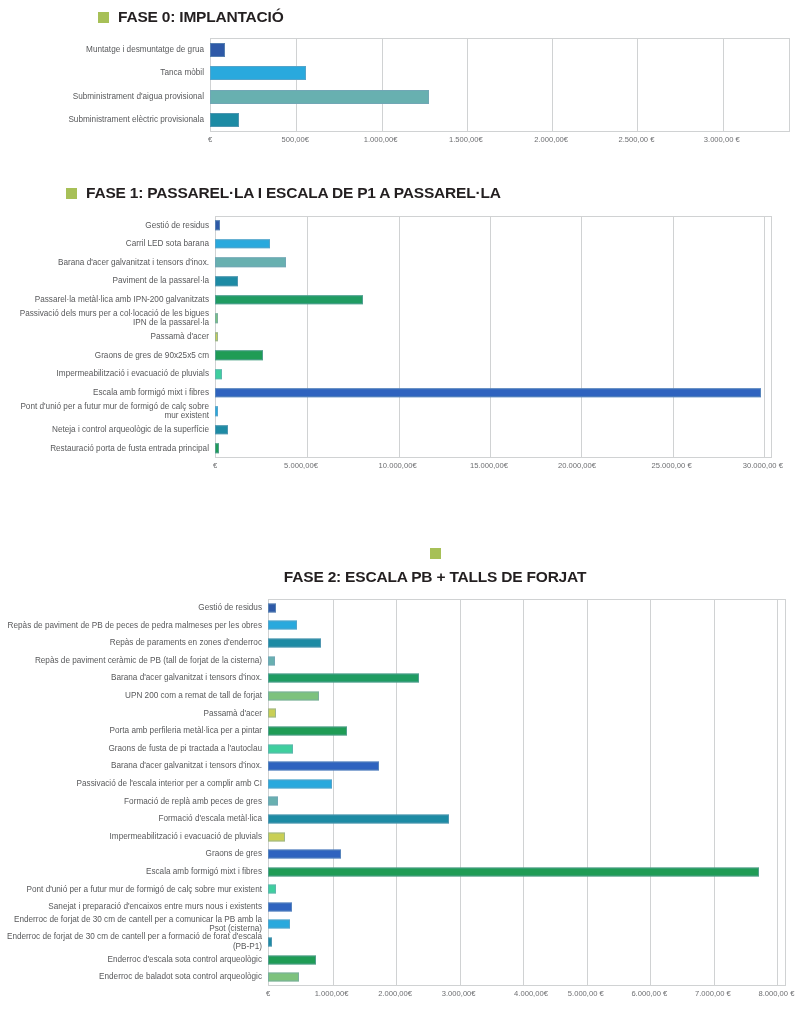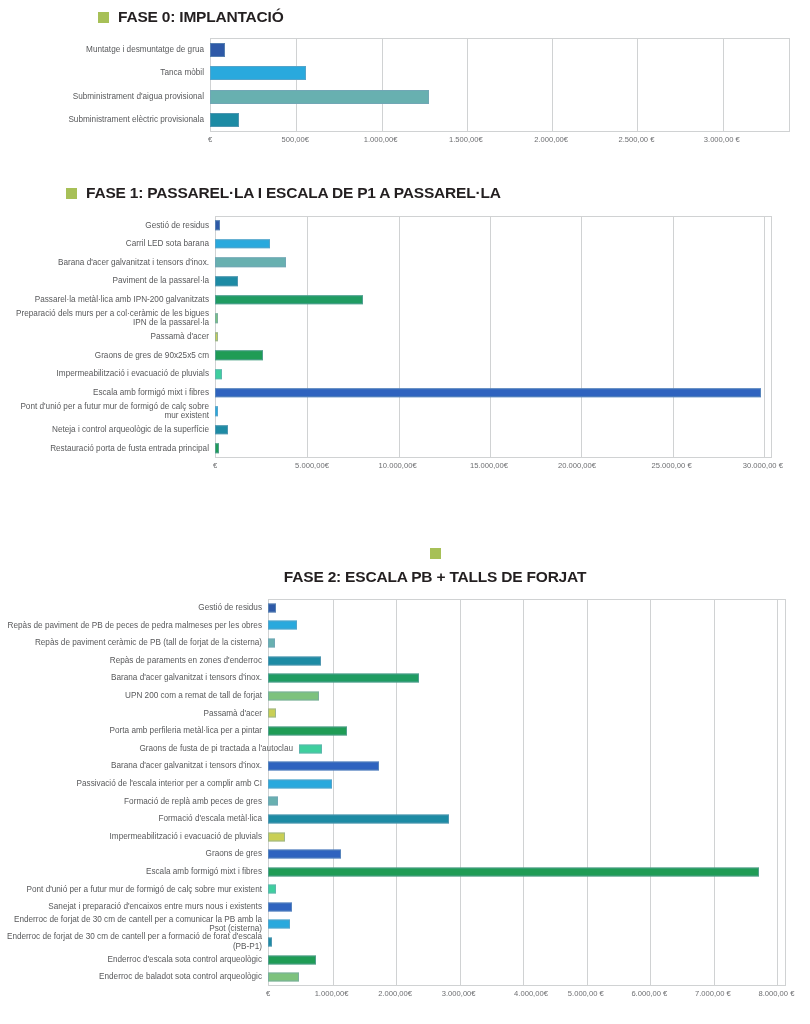--- a/index.html
+++ b/index.html
@@ -230,21 +230,21 @@
               <div class="bar" style="width: 4.09836%; background: rgb(29, 139, 164); height: 9.5px;"></div>
             </div>
           </div>
           <div class="row">
             <div class="row-label" style="color: rgb(88, 89, 91);">Passarel·la metàl·lica amb IPN-200 galvanitzats</div>
             <div class="row-track">
               <div class="bar" style="width: 26.5574%; background: rgb(31, 156, 98); height: 9.5px;"></div>
             </div>
           </div>
           <div class="row">
-            <div class="row-label" style="color: rgb(88, 89, 91);">Preparació dels murs per a col·ceràmic de les bigues
+            <div class="row-label" style="color: rgb(88, 89, 91);">Passivació dels murs per a col·locació de les bigues
 IPN de la passarel·la</div>
             <div class="row-track">
               <div class="bar" style="width: 0.42623%; background: rgb(125, 194, 125); height: 9.5px; min-width: 3px;"></div>
             </div>
           </div>
           <div class="row">
             <div class="row-label" style="color: rgb(88, 89, 91);">Passamà d'acer</div>
             <div class="row-track">
               <div class="bar" style="width: 0.52459%; background: rgb(201, 207, 85); height: 9.5px; min-width: 3px;"></div>
             </div>
@@ -282,21 +282,21 @@
           </div>
           <div class="row">
             <div class="row-label" style="color: rgb(88, 89, 91);">Restauració porta de fusta entrada principal</div>
             <div class="row-track">
               <div class="bar" style="width: 0.754098%; background: rgb(31, 156, 85); height: 9.5px; min-width: 3px;"></div>
             </div>
           </div>
         </div>
       <div class="axis" style="left: 215px; width: 557px; top: 244.719px;">
           <span class="tick" style="left: 0px; color: rgb(109, 110, 113);">€</span>
-          <span class="tick" style="left: 97px; color: rgb(109, 110, 113);">5.000,00€</span>
+          <span class="tick" style="left: 86px; color: rgb(109, 110, 113);">5.000,00€</span>
           <span class="tick" style="left: 182.623px; color: rgb(109, 110, 113);">10.000,00€</span>
           <span class="tick" style="left: 273.934px; color: rgb(109, 110, 113);">15.000,00€</span>
           <span class="tick" style="left: 362px; color: rgb(109, 110, 113);">20.000,00€</span>
           <span class="tick" style="left: 456.557px; color: rgb(109, 110, 113);">25.000,00 €</span>
           <span class="tick" style="left: 547.869px; color: rgb(109, 110, 113);">30.000,00 €</span>
         </div>
     </div>
   </div>
 
   <div class="section" id="sec2">
@@ -322,32 +322,32 @@
               <div class="bar" style="width: 1.59509%; background: rgb(46, 89, 167); height: 9px;"></div>
             </div>
           </div>
           <div class="row">
             <div class="row-label" style="color: rgb(88, 89, 91);">Repàs de paviment de PB de peces de pedra malmeses per les obres</div>
             <div class="row-track">
               <div class="bar" style="width: 5.58282%; background: rgb(41, 169, 221); height: 9px;"></div>
             </div>
           </div>
           <div class="row">
+            <div class="row-label" style="color: rgb(88, 89, 91);">Repàs de paraments en zones d'enderroc</div>
+            <div class="row-track">
+              <div class="bar" style="width: 10.184%; background: rgb(29, 139, 164); height: 9px;"></div>
+            </div>
+          </div>
+          <div class="row">
             <div class="row-label" style="color: rgb(88, 89, 91);">Repàs de paviment ceràmic de PB (tall de forjat de la cisterna)</div>
             <div class="row-track">
               <div class="bar" style="width: 1.34969%; background: rgb(104, 176, 176); height: 9px;"></div>
             </div>
           </div>
           <div class="row">
-            <div class="row-label" style="color: rgb(88, 89, 91);">Repàs de paraments en zones d'enderroc</div>
-            <div class="row-track">
-              <div class="bar" style="width: 10.184%; background: rgb(29, 139, 164); height: 9px;"></div>
-            </div>
-          </div>
-          <div class="row">
             <div class="row-label" style="color: rgb(88, 89, 91);">Barana d'acer galvanitzat i tensors d'inox.</div>
             <div class="row-track">
               <div class="bar" style="width: 29.2025%; background: rgb(31, 156, 98); height: 9px;"></div>
             </div>
           </div>
           <div class="row">
             <div class="row-label" style="color: rgb(88, 89, 91);">UPN 200 com a remat de tall de forjat</div>
             <div class="row-track">
               <div class="bar" style="width: 9.8773%; background: rgb(125, 194, 125); height: 9px;"></div>
             </div>
@@ -358,21 +358,21 @@
               <div class="bar" style="width: 1.47239%; background: rgb(201, 207, 85); height: 9px;"></div>
             </div>
           </div>
           <div class="row">
             <div class="row-label" style="color: rgb(88, 89, 91);">Porta amb perfileria metàl·lica per a pintar</div>
             <div class="row-track">
               <div class="bar" style="width: 15.3374%; background: rgb(31, 156, 85); height: 9px;"></div>
             </div>
           </div>
           <div class="row">
-            <div class="row-label" style="color: rgb(88, 89, 91); margin-left: 31px;">Graons de fusta de pi tractada a l'autoclau</div>
+            <div class="row-label" style="color: rgb(88, 89, 91);">Graons de fusta de pi tractada a l'autoclau</div>
             <div class="row-track">
               <div class="bar" style="width: 4.78528%; background: rgb(63, 207, 158); height: 9px;"></div>
             </div>
           </div>
           <div class="row">
             <div class="row-label" style="color: rgb(88, 89, 91);">Barana d'acer galvanitzat i tensors d'inox.</div>
             <div class="row-track">
               <div class="bar" style="width: 21.4724%; background: rgb(47, 99, 191); height: 9px;"></div>
             </div>
           </div>

